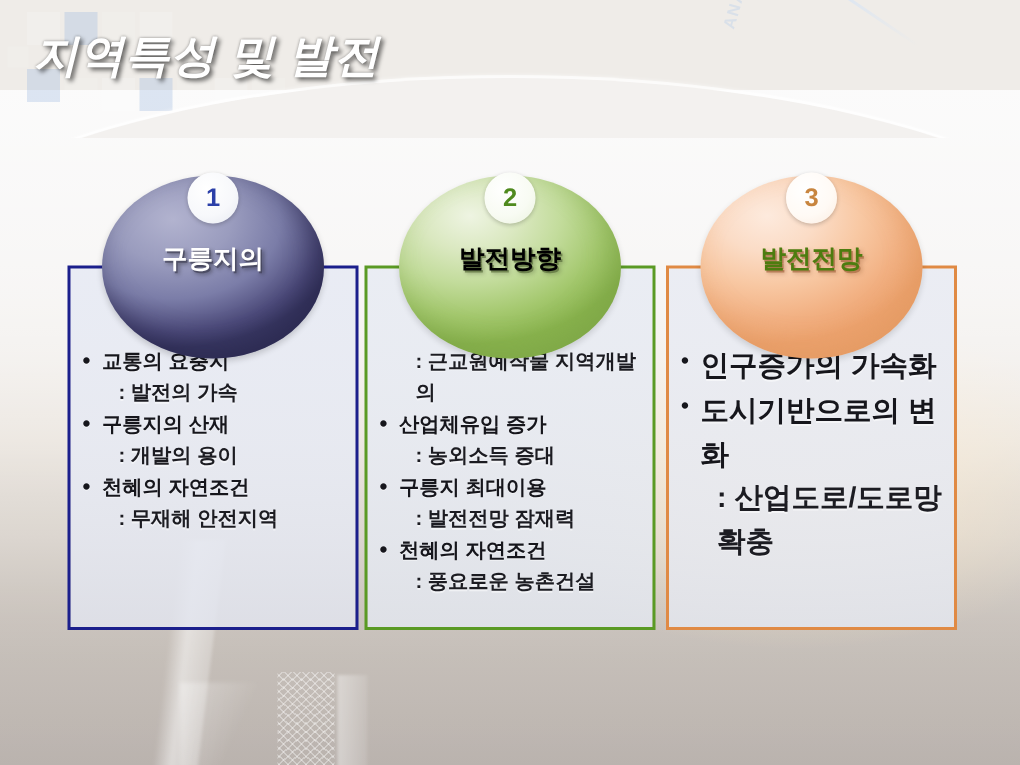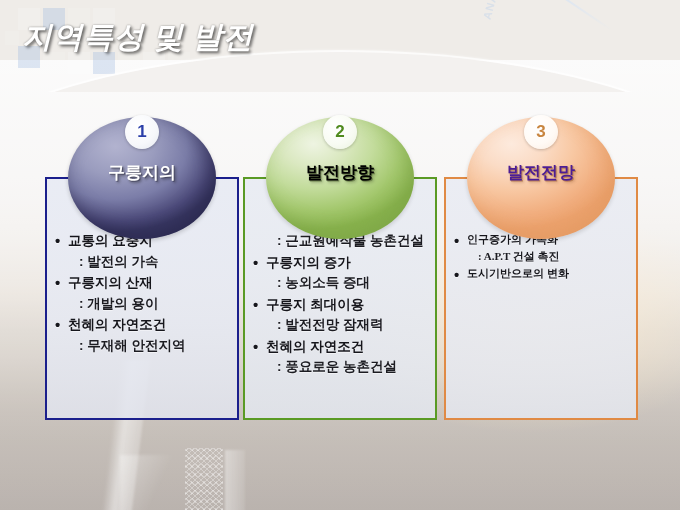--- a/index.html
+++ b/index.html
@@ -178,21 +178,21 @@
 
   .circle-label {
     position:absolute; left:0; top:44px; width:148px;
     text-align:center;
     font-size:17px; font-weight:bold;
     color:#ffffff;
     text-shadow:1px 1px 0 rgba(60,60,80,.65), 2px 2px 3px rgba(0,0,0,.45);
     z-index:3;
   }
   .col-2 .circle-label { color:#000000; text-shadow:1px 1px 0 rgba(90,110,60,.7), 2px 2px 3px rgba(60,75,35,.4); }
-  .col-3 .circle-label { color:#4c1d95; text-shadow:1px 1px 0 rgba(170,110,70,.75), 2px 2px 3px rgba(150,90,50,.42); }
+  .col-3 .circle-label { color:#4d7c0f; text-shadow:1px 1px 0 rgba(170,110,70,.75), 2px 2px 3px rgba(150,90,50,.42); }
 
   .badge {
     position:absolute; left:50%; top:-2px; transform:translateX(-50%);
     width:34px; height:34px; border-radius:50%;
     background:radial-gradient(circle at 38% 32%, #ffffff 0%, #f7f8fb 58%, #e6e9f0 100%);
     box-shadow:0 1px 3px rgba(0,0,0,.22);
     display:flex; align-items:center; justify-content:center;
     font-size:17px; font-weight:bold;
     color:#2b3fa8;
     z-index:5;
@@ -217,21 +217,21 @@
     position:absolute; left:2px; top:-1px;
     font-size:15px; color:#16161c;
   }
   .bullet .sub {
     padding-left:26px;
     line-height:1.52;
     color:#1c1c22;
     text-shadow:0 1px 0 rgba(255,255,255,.5);
     font-weight:bold;
   }
-  .col-3 .bullets { font-size:11px; }
+  .col-3 .bullets { font-size:19px; }
   .col-3 .bullet .sub.apt { font-family:"Liberation Serif", serif; font-weight:bold; }
 </style>
 </head>
 <body>
 
 <div class="slide">
 
   <div class="bg-photo">
     <div class="bg-structure"></div>
     <div class="bg-structure2"></div>
@@ -294,24 +294,24 @@
         <div class="circle"></div>
         <div class="circle-label">구릉지의</div>
         <div class="badge">1</div>
       </div>
     </div>
 
     <div class="col col-2">
       <div class="col-box">
         <div class="bullets">
           <div class="bullet">
-            <div class="sub">: 근교원예작물 농촌건설</div>
-          </div>
-          <div class="bullet">
-            <div class="main">구릉지의 증가</div>
+            <div class="sub">: 근교원예작물 지역개발의</div>
+          </div>
+          <div class="bullet">
+            <div class="main">산업체유입 증가</div>
             <div class="sub">: 농외소득 증대</div>
           </div>
           <div class="bullet">
             <div class="main">구릉지 최대이용</div>
             <div class="sub">: 발전전망 잠재력</div>
           </div>
           <div class="bullet">
             <div class="main">천혜의 자연조건</div>
             <div class="sub">: 풍요로운 농촌건설</div>
           </div>
@@ -322,24 +322,24 @@
         <div class="circle-label">발전방향</div>
         <div class="badge">2</div>
       </div>
     </div>
 
     <div class="col col-3">
       <div class="col-box">
         <div class="bullets">
           <div class="bullet">
             <div class="main">인구증가의 가속화</div>
-            <div class="sub apt">: A.P.T 건설 촉진</div>
           </div>
           <div class="bullet">
             <div class="main">도시기반으로의 변화</div>
+            <div class="sub">: 산업도로/도로망 확충</div>
           </div>
         </div>
       </div>
       <div class="circle-wrap">
         <div class="circle"></div>
         <div class="circle-label">발전전망</div>
         <div class="badge">3</div>
       </div>
     </div>
 

